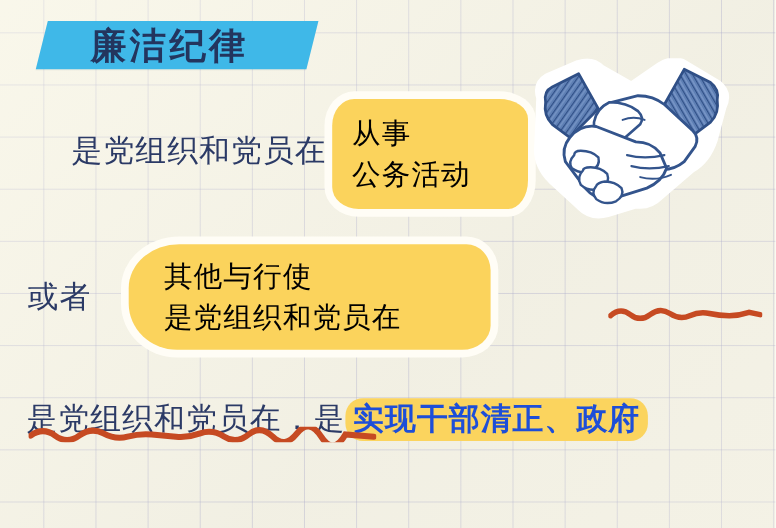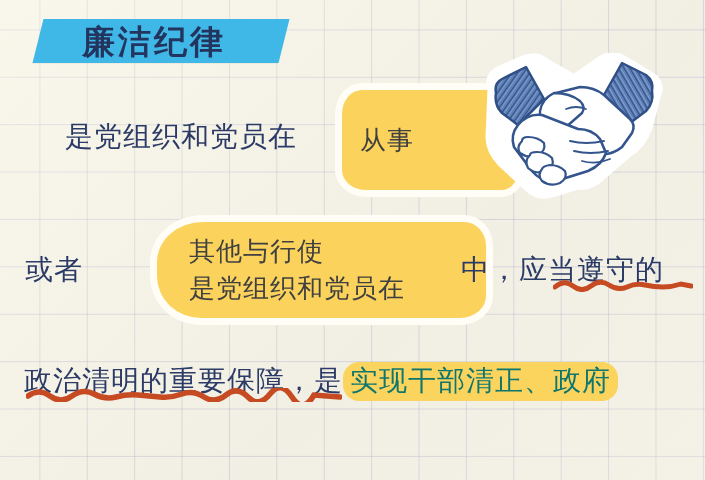--- a/index.html
+++ b/index.html
@@ -83,51 +83,50 @@
     top: 422px;
     white-space: nowrap;
     font-size: 28px;
     letter-spacing: 1px;
     color: #2b3a66;
     font-weight: 500;
   }
 
   
   .hl-red {
-    color: #0f766e;
-    font-weight: 400;
+    color: #1d4ed8;
+    font-weight: 700;
     background: #fbd45e;
     border-radius: 16px;
     padding: 3px 7px 5px 7px;
     box-decoration-break: clone;
     -webkit-box-decoration-break: clone;
   }
   .period-dark { color: #2b3a66; }
 
   
   .wavy {
     position: absolute;
     height: 14px;
   }
   #wavy-1 { left: 553px; top: 278px; width: 140px; }
   #wavy-2 { left: 26px;  top: 388px; width: 316px; }
 
   
   .sticky {
     position: absolute;
     background: #fbd35c;
-    color: #404040;
+    color: #000000;
     font-size: 26px;
     font-weight: 500;
     letter-spacing: 1px;
     box-shadow: 0 0 0 7px #fffdf6;
     display: flex;
     flex-direction: column;
     justify-content: center;
-    margin-left: 40px;
   }
   .sticky .row { white-space: nowrap; line-height: 1.42; }
 
   #sticky-1 {
     left: 302px;
     top: 90px;
     width: 160px;
     height: 100px;
     border-radius: 20px 26px 18px 24px / 24px 18px 26px 20px;
     padding-left: 18px;
@@ -157,20 +156,21 @@
 
   <div id="paper-tint"></div>
 
   <div id="title-banner"></div>
   <div id="title-text">廉洁纪律</div>
 
   <div class="body-line" id="line1-lead">是党组织和党员在</div>
 
   <div class="sticky" id="sticky-1">
     <div class="row">从事</div>
+    <div class="row">公务活动</div>
   </div>
 
   <div id="handshake">
     <svg viewBox="0 0 182 150" width="182" height="150" xmlns="http://www.w3.org/2000/svg">
       <defs>
         <pattern id="hatch" width="5" height="5" patternUnits="userSpaceOnUse" patternTransform="rotate(35)">
           <rect width="5" height="5" fill="#5e7fb4"></rect>
           <line x1="0" y1="0" x2="0" y2="5" stroke="#2f4f86" stroke-width="2"></line>
           <line x1="2.5" y1="0" x2="2.5" y2="5" stroke="#7d9bcb" stroke-width="1"></line>
         </pattern>
@@ -208,30 +208,29 @@
     </svg>
   </div>
 
   <div class="body-line" id="line2-lead">或者</div>
 
   <div class="sticky" id="sticky-2">
     <div class="row">其他与行使</div>
     <div class="row">是党组织和党员在</div>
   </div>
 
-  <div class="body-line" id="line2-tail">中，应当遵守的</div>
 
   <div class="wavy" id="wavy-1">
     <svg width="140" height="14" viewBox="0 0 140 14" preserveAspectRatio="none" xmlns="http://www.w3.org/2000/svg">
       <path d="M2 9 Q11 1 20 8 T38 8 T56 7 T74 9 T92 7 T110 9 T128 6 L138 8" fill="none" stroke="#c64a22" stroke-width="5" stroke-linecap="round"></path>
     </svg>
   </div>
 
   <div id="line3">
-    <span>政治清明的重要保障，是</span><span class="hl-red">实现干部清正、政府</span>
+    <span>是党组织和党员在，是</span><span class="hl-red">实现干部清正、政府</span>
   </div>
 
   <div class="wavy" id="wavy-2">
     <svg width="316" height="14" viewBox="0 0 316 14" preserveAspectRatio="none" xmlns="http://www.w3.org/2000/svg">
       <path d="M2 8 Q13 0 24 8 T46 8 T68 6 T90 9 T112 7 T134 9 T156 6 T178 9 T200 7 T222 9 T244 6 T266 9 T288 7 L314 9" fill="none" stroke="#c64a22" stroke-width="5.5" stroke-linecap="round"></path>
     </svg>
   </div>
 
 
 </div>

